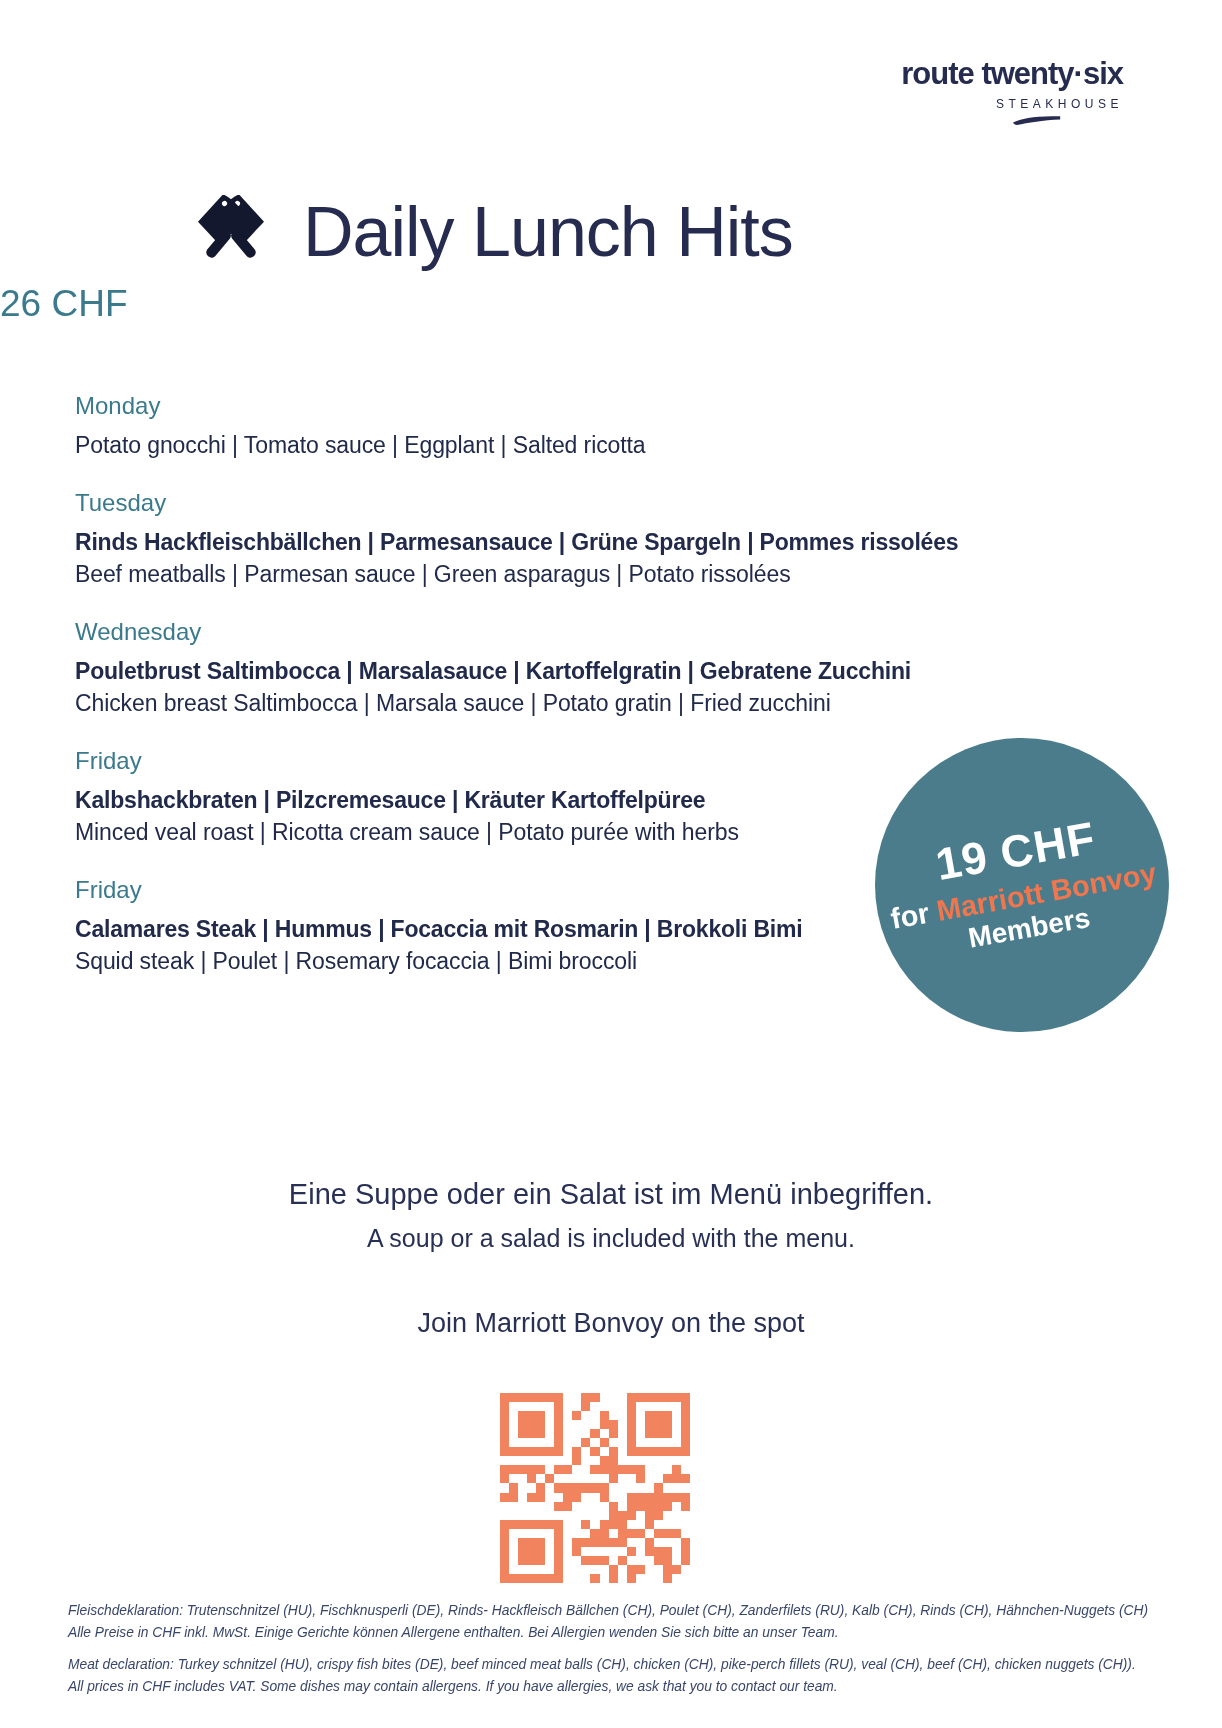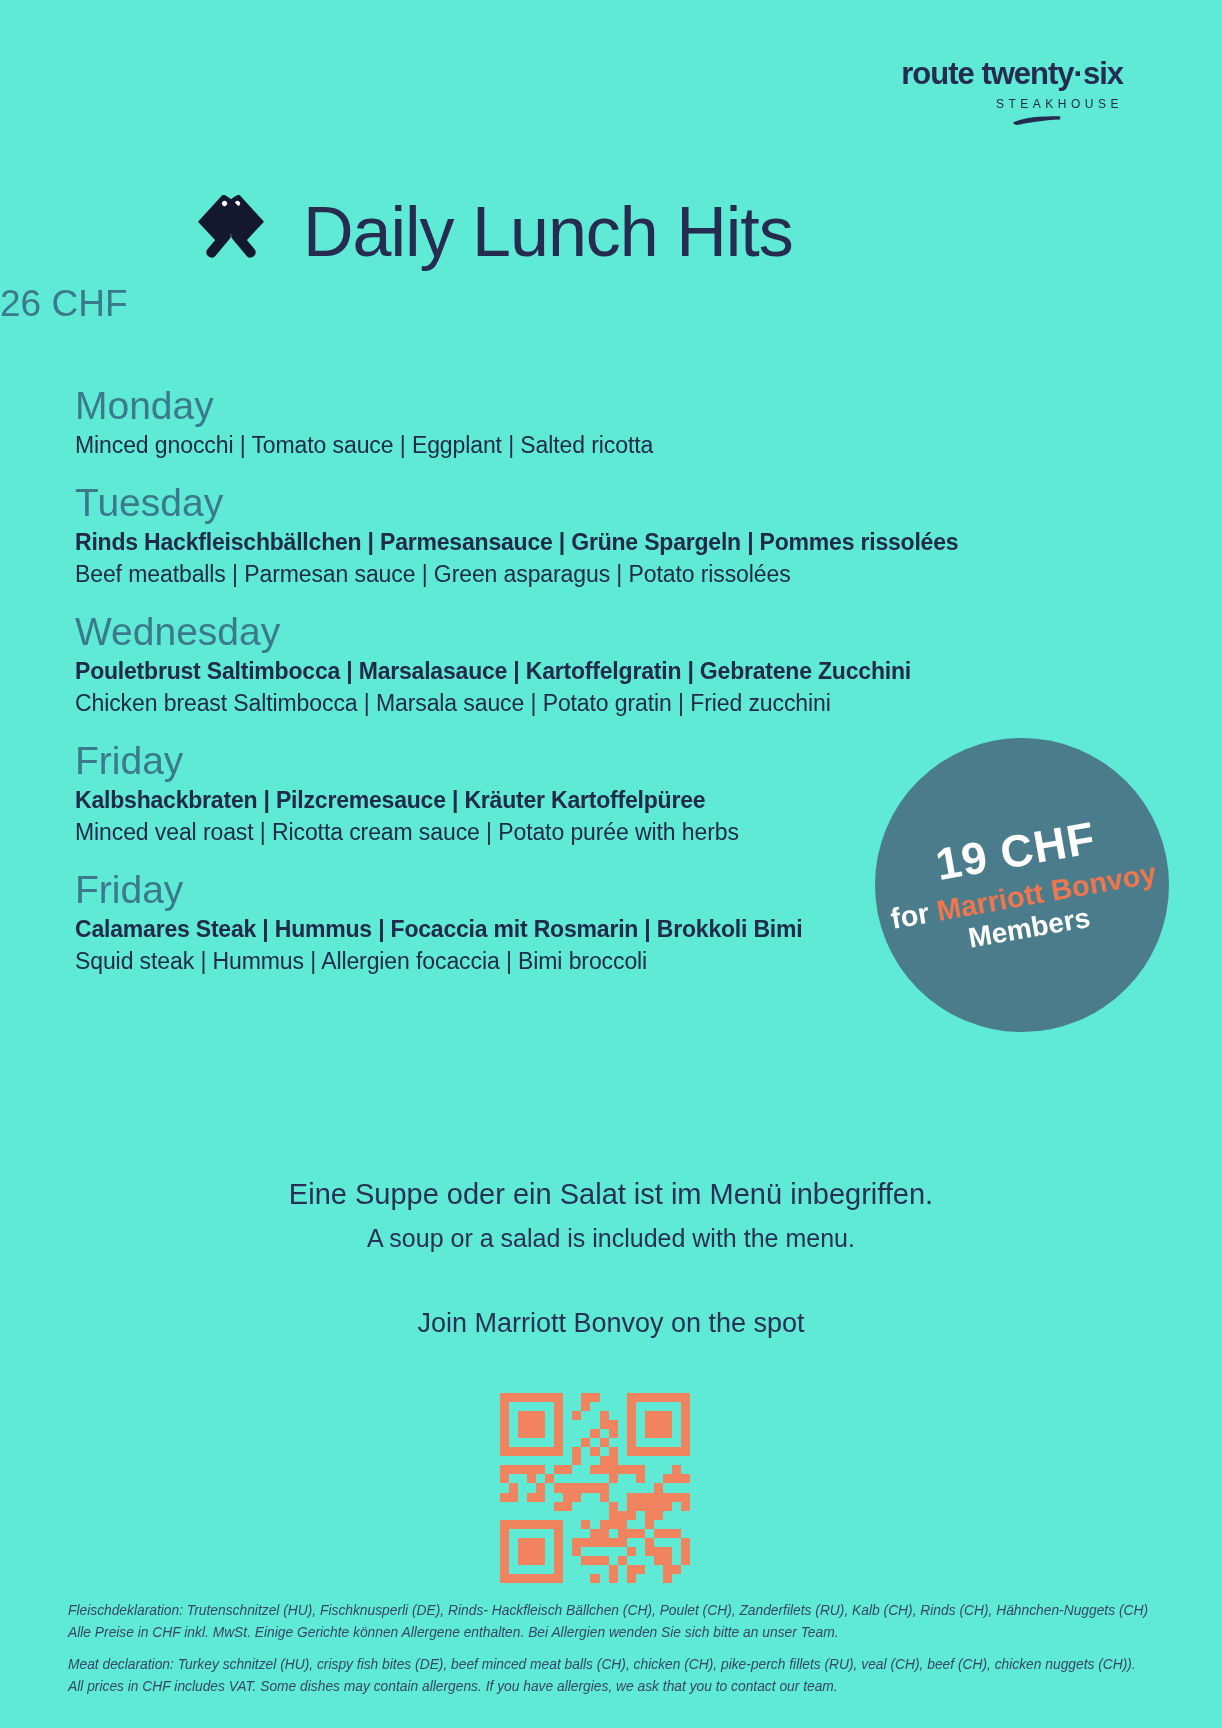--- a/index.html
+++ b/index.html
@@ -8,39 +8,39 @@
     --badge-teal:#4A7C8C;
     --orange:#F0764E;
     --qr-orange:#F2835F;
     --body-text:#212A4A;
     --footer-text:#39466B;
   }
   *{box-sizing:border-box;}
   html,body{margin:0;padding:0;background:#e8e8e8;}
   .page{
     position:relative;width:1222px;height:1728px;margin:0 auto;
-    background:#5eead4;overflow:hidden;
+    background:#ffffff;overflow:hidden;
     font-family:"Liberation Sans",sans-serif;color:var(--navy);
   }
   
   .logo{position:absolute;top:56px;right:99px;width:232px;text-align:right;}
   .logo-name{font-size:31px;font-weight:700;letter-spacing:-1px;color:var(--navy);white-space:nowrap;}
   .logo-tagline{font-size:12px;font-weight:400;letter-spacing:4.5px;color:var(--navy);
     text-align:right;margin-top:5px;padding-left:60px;}
   .logo-knife{display:block;margin:4px auto 0 auto;padding-left:60px;width:108px;}
   
   .title-row{position:absolute;left:183px;top:192px;display:flex;align-items:center;gap:24px;}
   .cleavers{width:96px;height:74px;flex:0 0 auto;}
   .page-title{font-size:70px;font-weight:400;letter-spacing:-1px;color:var(--navy);white-space:nowrap;}
   .menu-price{position:absolute;left:0;top:283px;width:1110px;text-align:left;
     font-size:37px;color:var(--teal);}
   
   .days{position:absolute;left:75px;top:386px;width:1000px;}
   .day{margin-bottom:24px;}
-  .day-label{font-size:39px;color:var(--teal);line-height:40px;margin-bottom:6px;}
+  .day-label{font-size:24px;color:var(--teal);line-height:40px;margin-bottom:6px;}
   .dish-de{font-size:23px;font-weight:700;color:var(--body-text);letter-spacing:-0.2px;
     line-height:27px;margin-bottom:5px;white-space:nowrap;}
   .dish-en{font-size:23px;font-weight:400;color:var(--body-text);letter-spacing:-0.1px;
     line-height:27px;white-space:nowrap;}
   
   .badge{position:absolute;left:875px;top:738px;width:294px;height:294px;border-radius:50%;
     background:var(--badge-teal);display:flex;align-items:center;justify-content:center;}
   .badge-inner{transform:rotate(-10deg);text-align:center;color:#ffffff;font-weight:700;line-height:1.15;}
   .badge-price{font-size:45px;letter-spacing:1px;}
   .badge-line2{font-size:29px;margin-top:3px;white-space:nowrap;}
@@ -92,21 +92,21 @@
         </g>
       </g>
     </svg>
     <div class="page-title">Daily Lunch Hits</div>
   </div>
   <div class="menu-price">26 CHF</div>
 
   <div class="days" id="days">
     <div class="day">
       <div class="day-label">Monday</div>
-      <div class="dish-en">Minced gnocchi | Tomato sauce | Eggplant | Salted ricotta</div>
+      <div class="dish-en">Potato gnocchi | Tomato sauce | Eggplant | Salted ricotta</div>
     </div>
 
     <div class="day">
       <div class="day-label">Tuesday</div>
       <div class="dish-de">Rinds Hackfleischbällchen | Parmesansauce | Grüne Spargeln | Pommes rissolées</div>
       <div class="dish-en">Beef meatballs | Parmesan sauce | Green asparagus | Potato rissolées</div>
     </div>
 
     <div class="day">
       <div class="day-label">Wednesday</div>
@@ -116,21 +116,21 @@
 
     <div class="day">
       <div class="day-label">Friday</div>
       <div class="dish-de">Kalbshackbraten | Pilzcremesauce | Kräuter Kartoffelpüree</div>
       <div class="dish-en">Minced veal roast | Ricotta cream sauce | Potato purée with herbs</div>
     </div>
 
     <div class="day">
       <div class="day-label">Friday</div>
       <div class="dish-de">Calamares Steak | Hummus | Focaccia mit Rosmarin | Brokkoli Bimi</div>
-      <div class="dish-en">Squid steak | Hummus | Allergien focaccia | Bimi broccoli</div>
+      <div class="dish-en">Squid steak | Poulet | Rosemary focaccia | Bimi broccoli</div>
     </div>
   </div>
 
   <div class="badge">
     <div class="badge-inner">
       <div class="badge-price">19 CHF</div>
       <div class="badge-line2"><span>for </span><span class="badge-brand">Marriott Bonvoy</span></div>
       <div class="badge-line3">Members</div>
     </div>
   </div>

